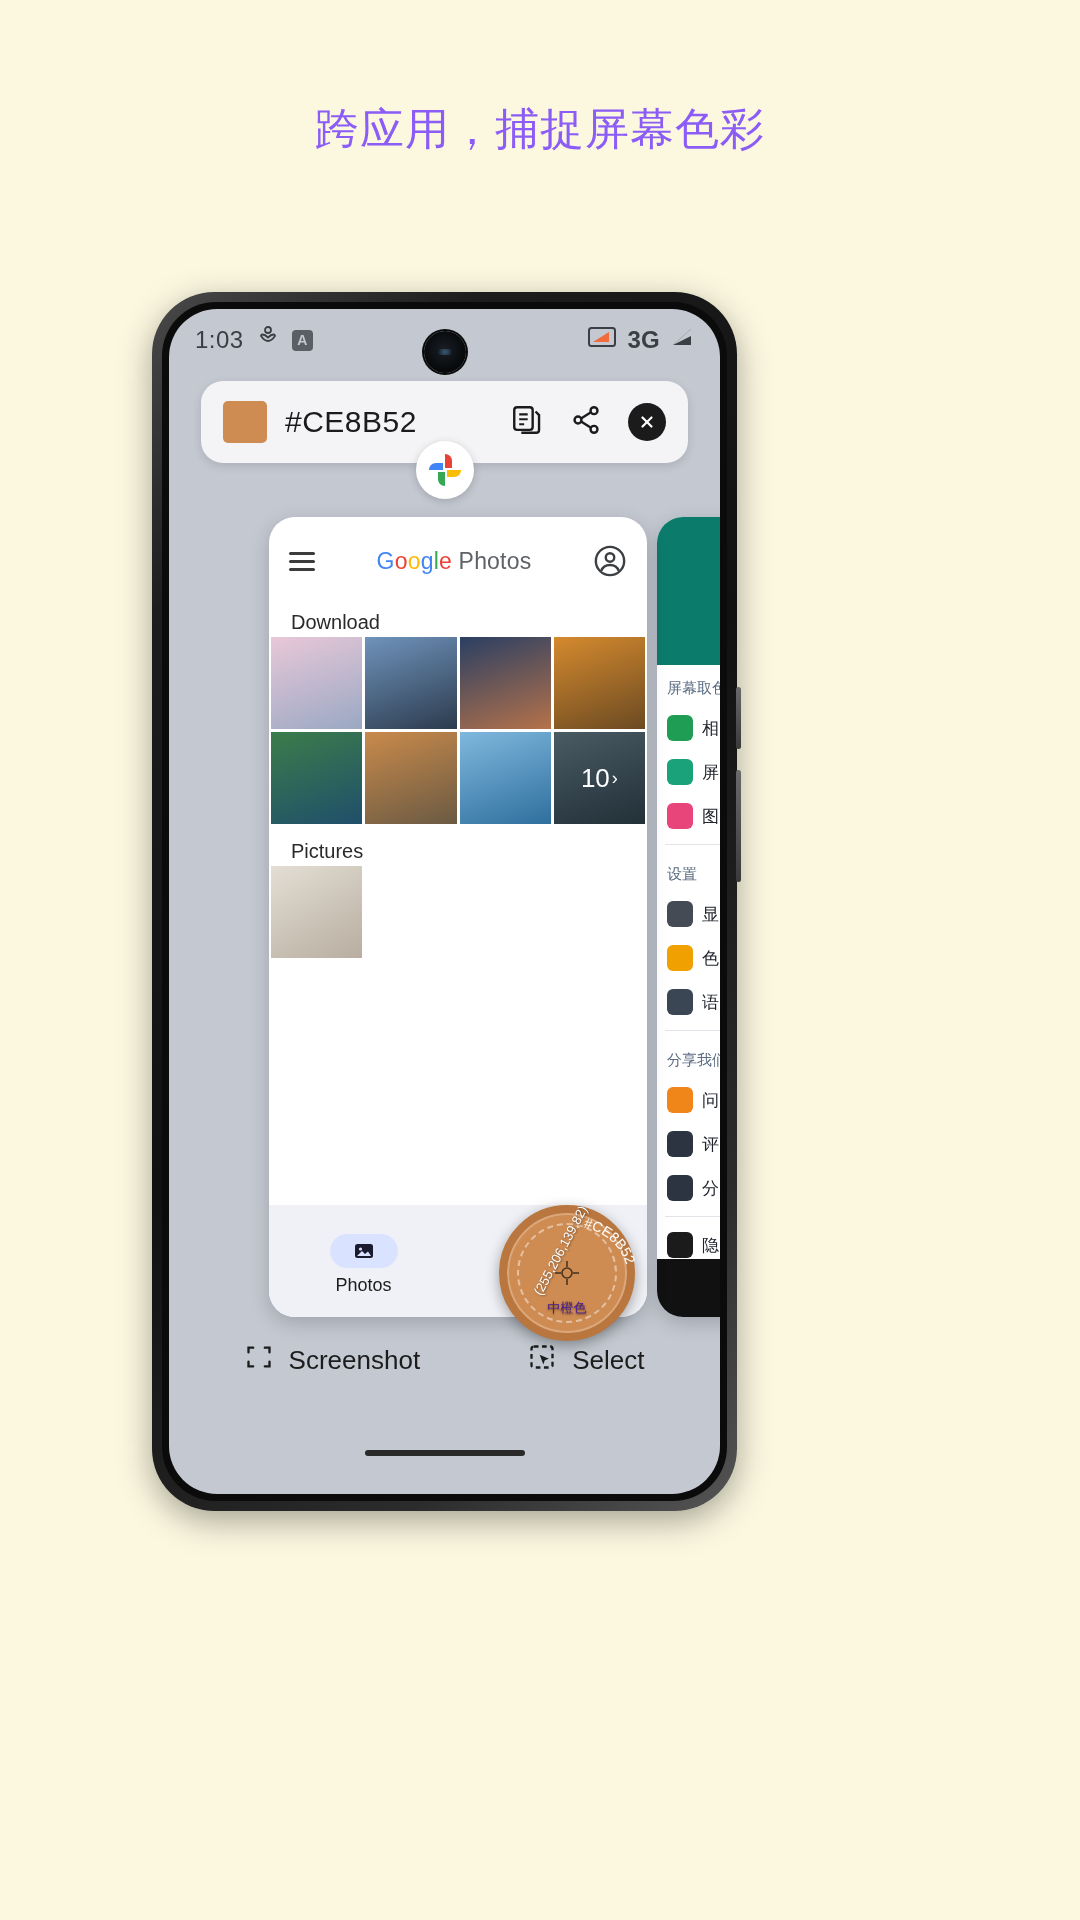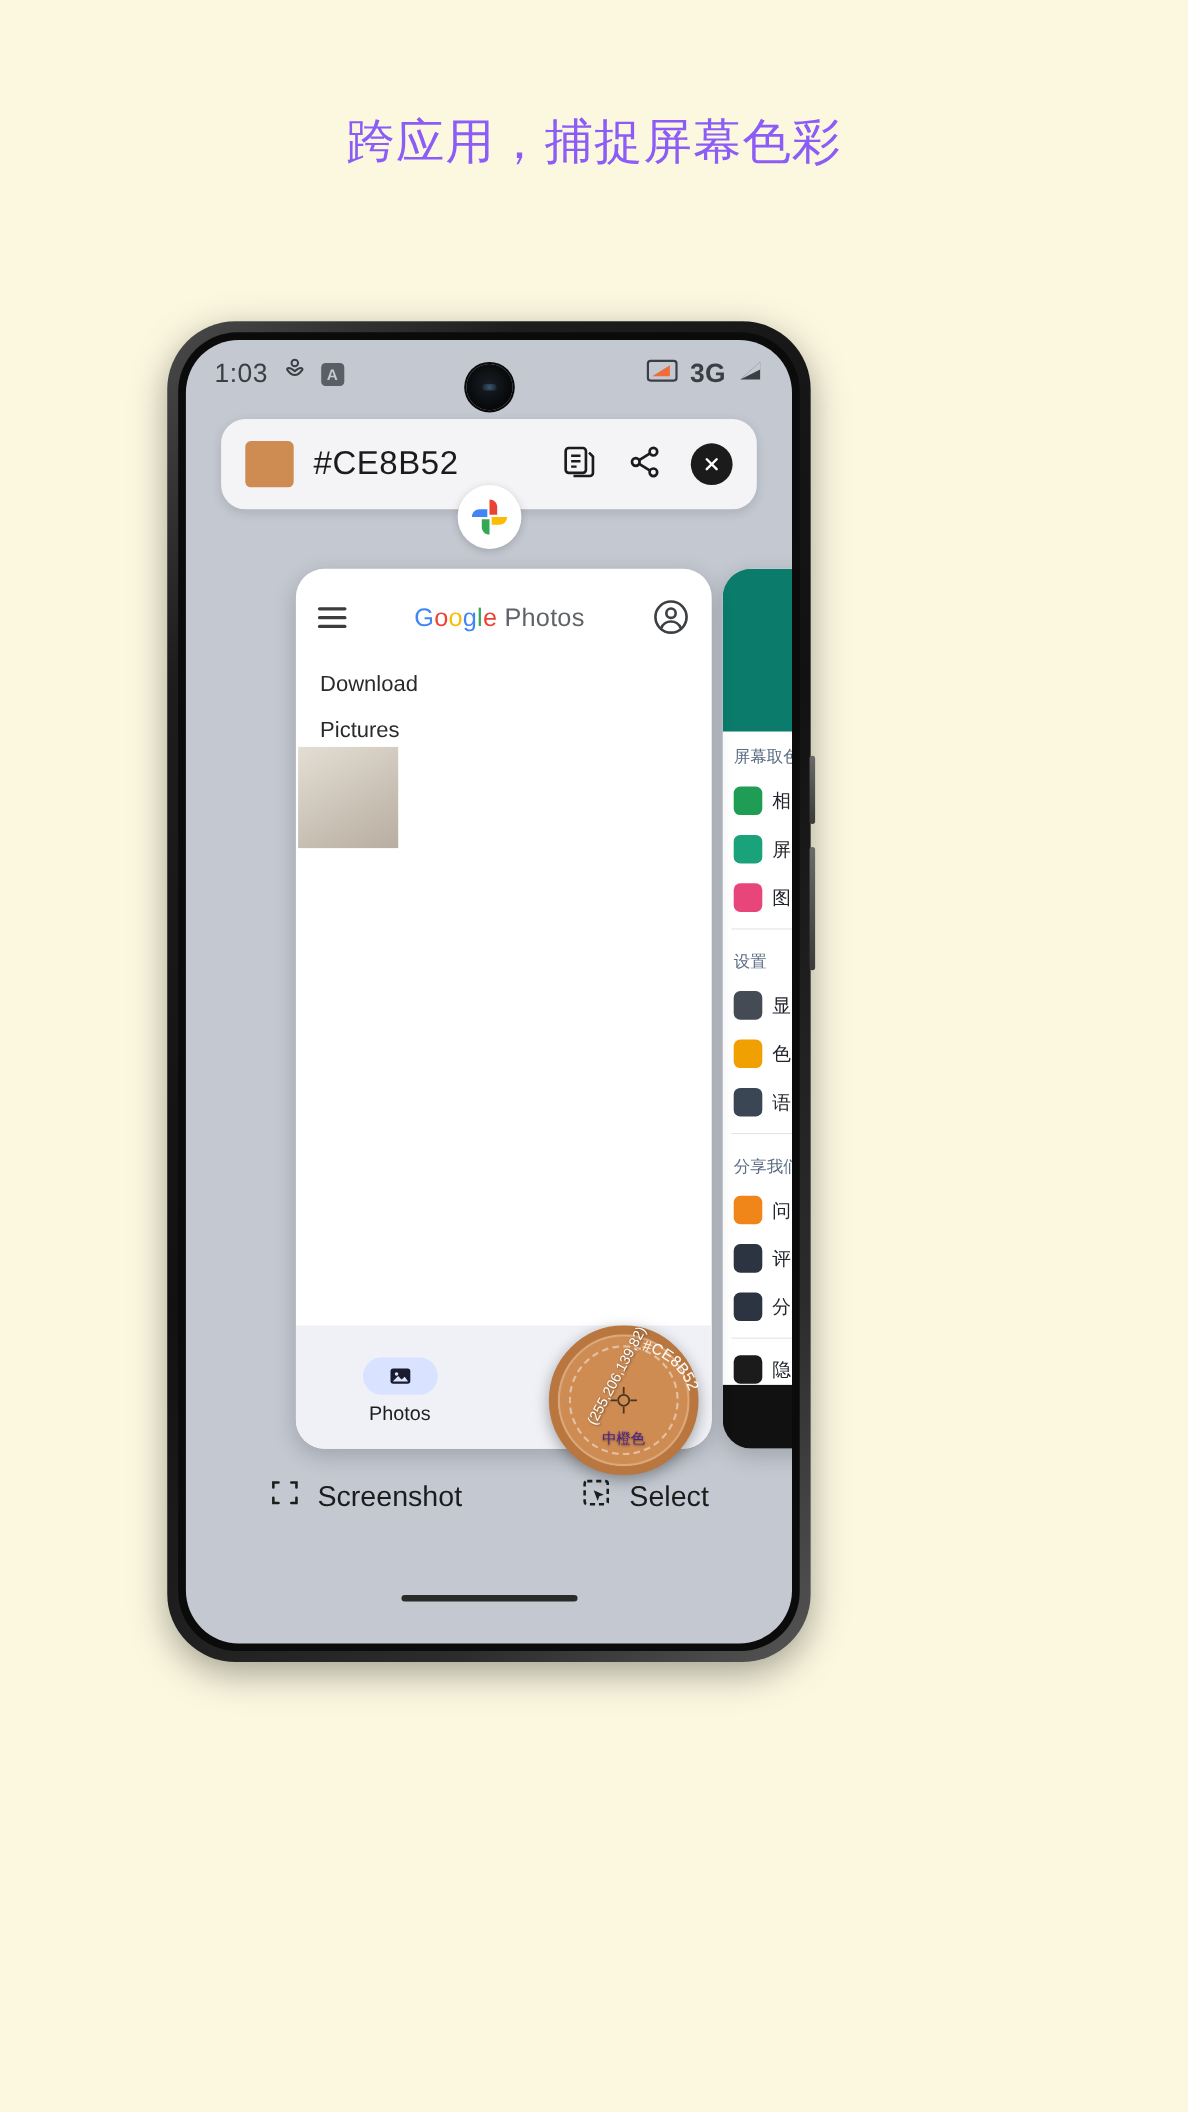--- a/index.html
+++ b/index.html
@@ -354,20 +354,35 @@
             <span class="avatar-ic">
               <svg width="34" height="34" viewBox="0 0 24 24">
                 <circle cx="12" cy="12" r="10" fill="none" stroke="#3c4043" stroke-width="1.7"></circle>
                 <circle cx="12" cy="9.5" r="3" fill="none" stroke="#3c4043" stroke-width="1.7"></circle>
                 <path d="M5.8 19 a6.5 6 0 0 1 12.4 0" fill="none" stroke="#3c4043" stroke-width="1.7"></path>
               </svg>
             </span>
           </div>
 
           <div class="sec-label">Download</div>
+          <div class="photo-grid" id="downloadGrid">
+              <div class="ph-cell" style="background: linear-gradient(160deg, rgb(232, 200, 216) 0%, rgb(154, 168, 196) 100%);"></div>
+              <div class="ph-cell" style="background: linear-gradient(160deg, rgb(111, 147, 187) 0%, rgb(44, 59, 78) 100%);"></div>
+              <div class="ph-cell" style="background: linear-gradient(160deg, rgb(42, 63, 99) 0%, rgb(181, 114, 74) 100%);"></div>
+              <div class="ph-cell" style="background: linear-gradient(160deg, rgb(213, 138, 46) 0%, rgb(107, 74, 34) 100%);"></div>
+              <div class="ph-cell" style="background: linear-gradient(160deg, rgb(60, 124, 74) 0%, rgb(31, 79, 107) 100%);"></div>
+              <div class="ph-cell" style="background: linear-gradient(160deg, rgb(201, 138, 75) 0%, rgb(106, 90, 67) 100%);"></div>
+              <div class="ph-cell" style="background: linear-gradient(160deg, rgb(127, 184, 221) 0%, rgb(47, 111, 158) 100%);"></div>
+              <div class="ph-cell" style="background: linear-gradient(160deg, rgb(74, 91, 99) 0%, rgb(34, 48, 56) 100%);">
+                <div class="count-badge">
+                  <span>10</span>
+                  <span style="font-size:18px">›</span>
+                </div>
+              </div>
+            </div>
 
           <div class="sec-label" style="padding-top:16px">Pictures</div>
           <div class="pic-grid" id="picturesGrid">
               <div class="pic-cell" style="background: linear-gradient(150deg, rgb(227, 222, 212) 0%, rgb(184, 173, 160) 100%);"></div>
             </div>
 
           <div class="gp-nav">
             <div class="nav-item">
               <div class="nav-pill active">
                 <svg width="24" height="24" viewBox="0 0 24 24">

